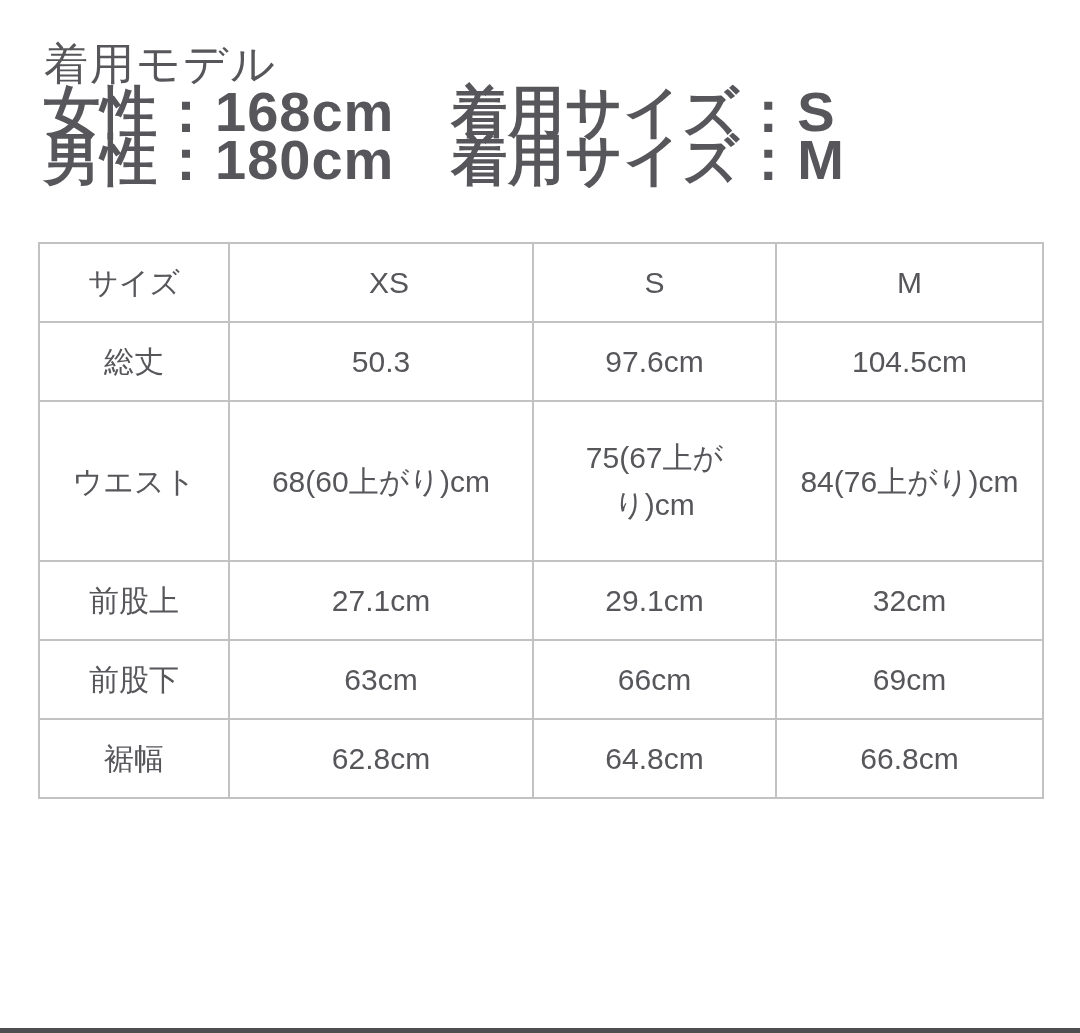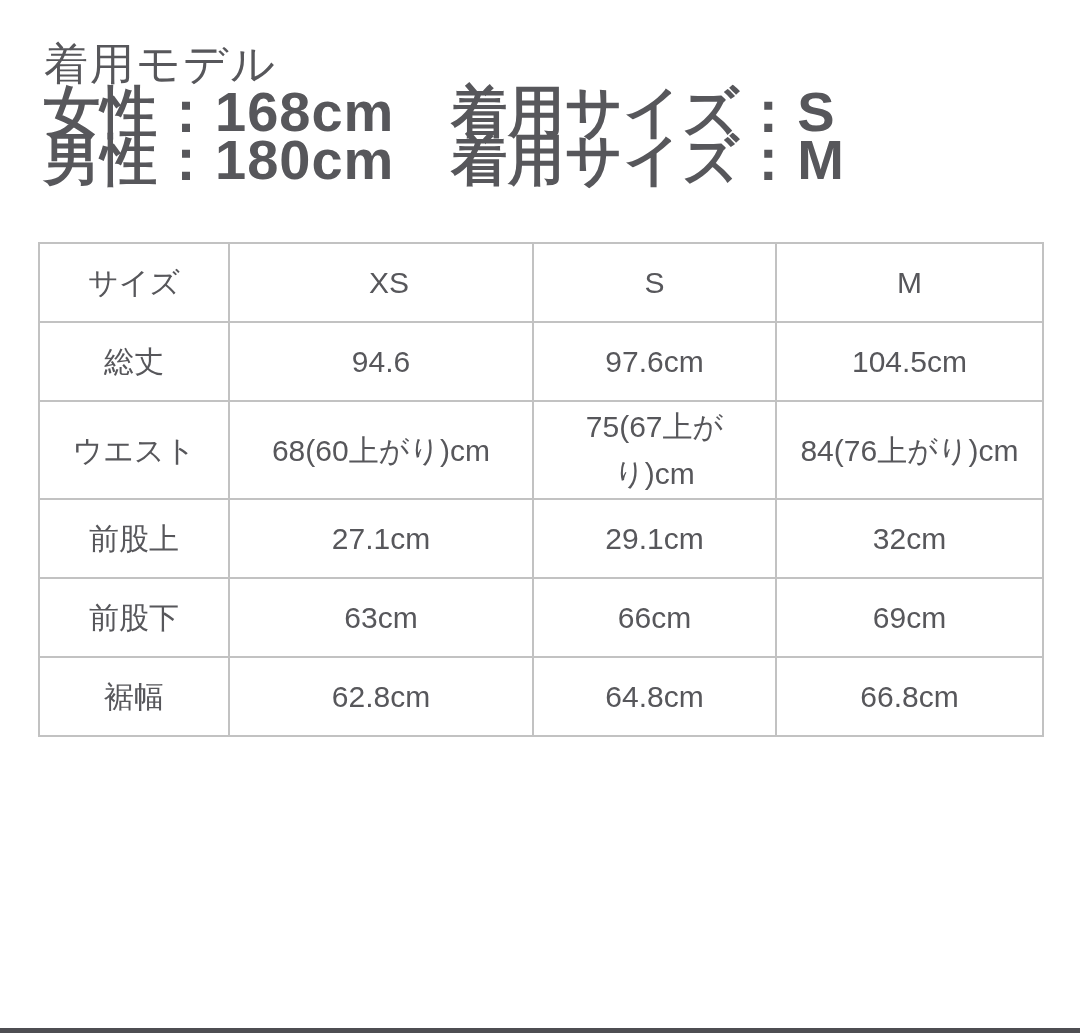--- a/index.html
+++ b/index.html
@@ -49,21 +49,21 @@
     border: 2px solid #c2c2c2;
     font-weight: 400;
     text-align: center;
     vertical-align: middle;
     line-height: 47px;
     padding: 0;
     overflow: hidden;
   }
   .size-table thead tr { height: 79px; }
   .size-table tbody tr { height: 79px; }
-  .size-table tbody tr.tall { height: 98px; }
+  .size-table tbody tr.tall { height: 160px; }
   .size-table th.xs-head {
     text-align: center;
     padding-left: 16px;
   }
   .size-table .s-col {
     padding-left: 33px;
     padding-right: 33px;
     word-break: normal;
   }
   .size-table .m-col {
@@ -101,21 +101,21 @@
       <tr>
         <th>サイズ</th>
         <th class="xs-head">XS</th>
         <th class="s-col">S</th>
         <th class="m-col">M</th>
       </tr>
     </thead>
     <tbody>
       <tr>
         <td>総丈</td>
-        <td>94.6</td>
+        <td>50.3</td>
         <td class="s-col">97.6cm</td>
         <td class="m-col">104.5cm</td>
       </tr>
       <tr class="tall">
         <td>ウエスト</td>
         <td>68(60上がり)cm</td>
         <td class="s-col">75(67上がり)cm</td>
         <td class="m-col">84(76上がり)cm</td>
       </tr>
       <tr>

